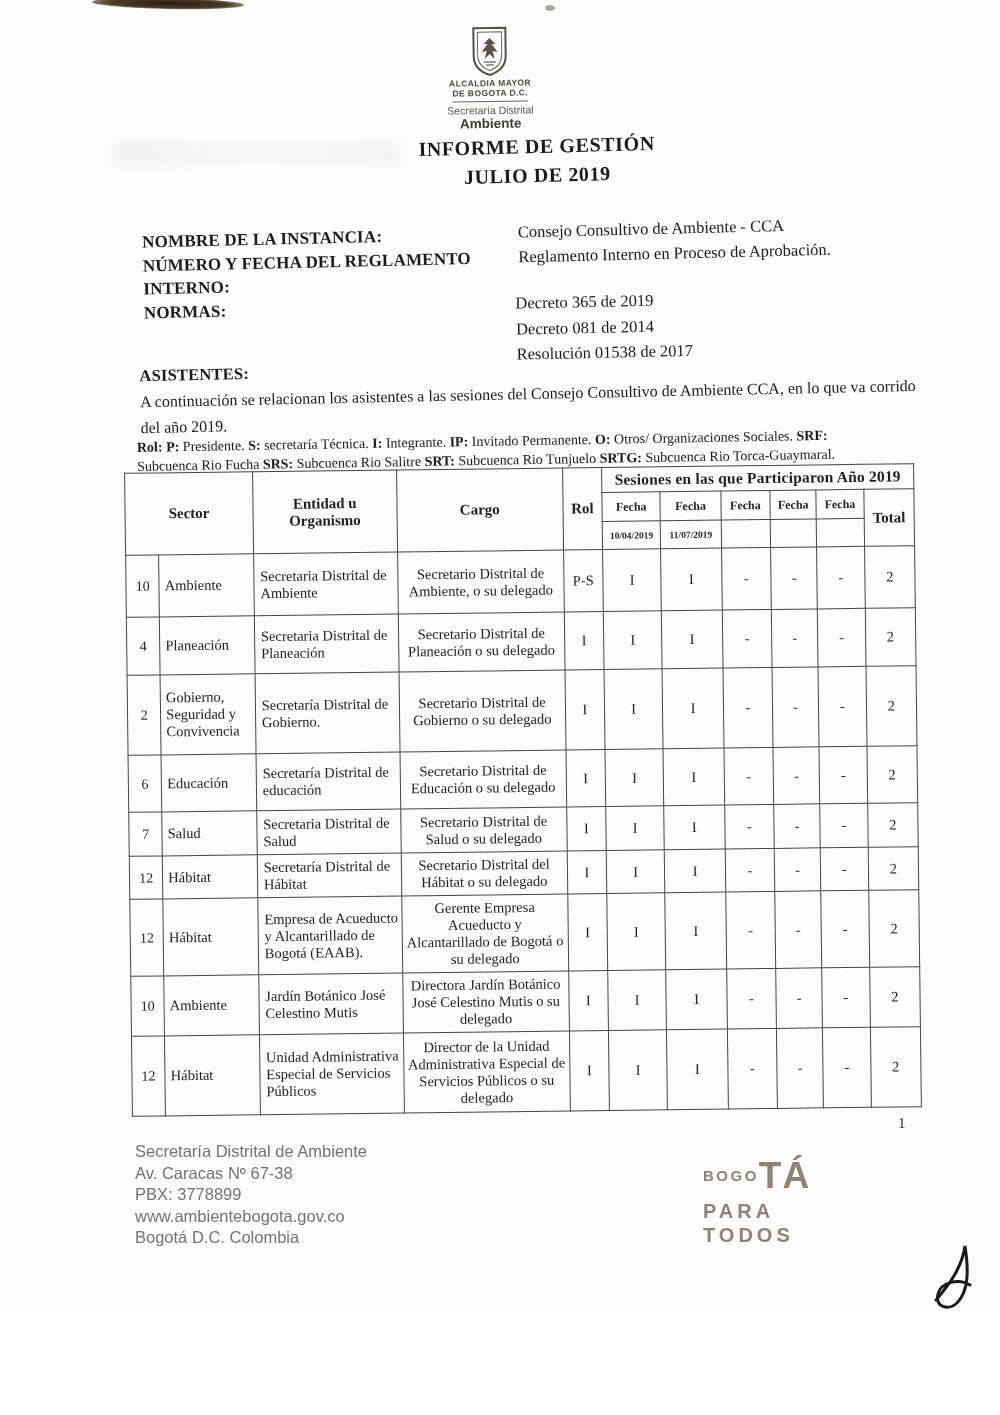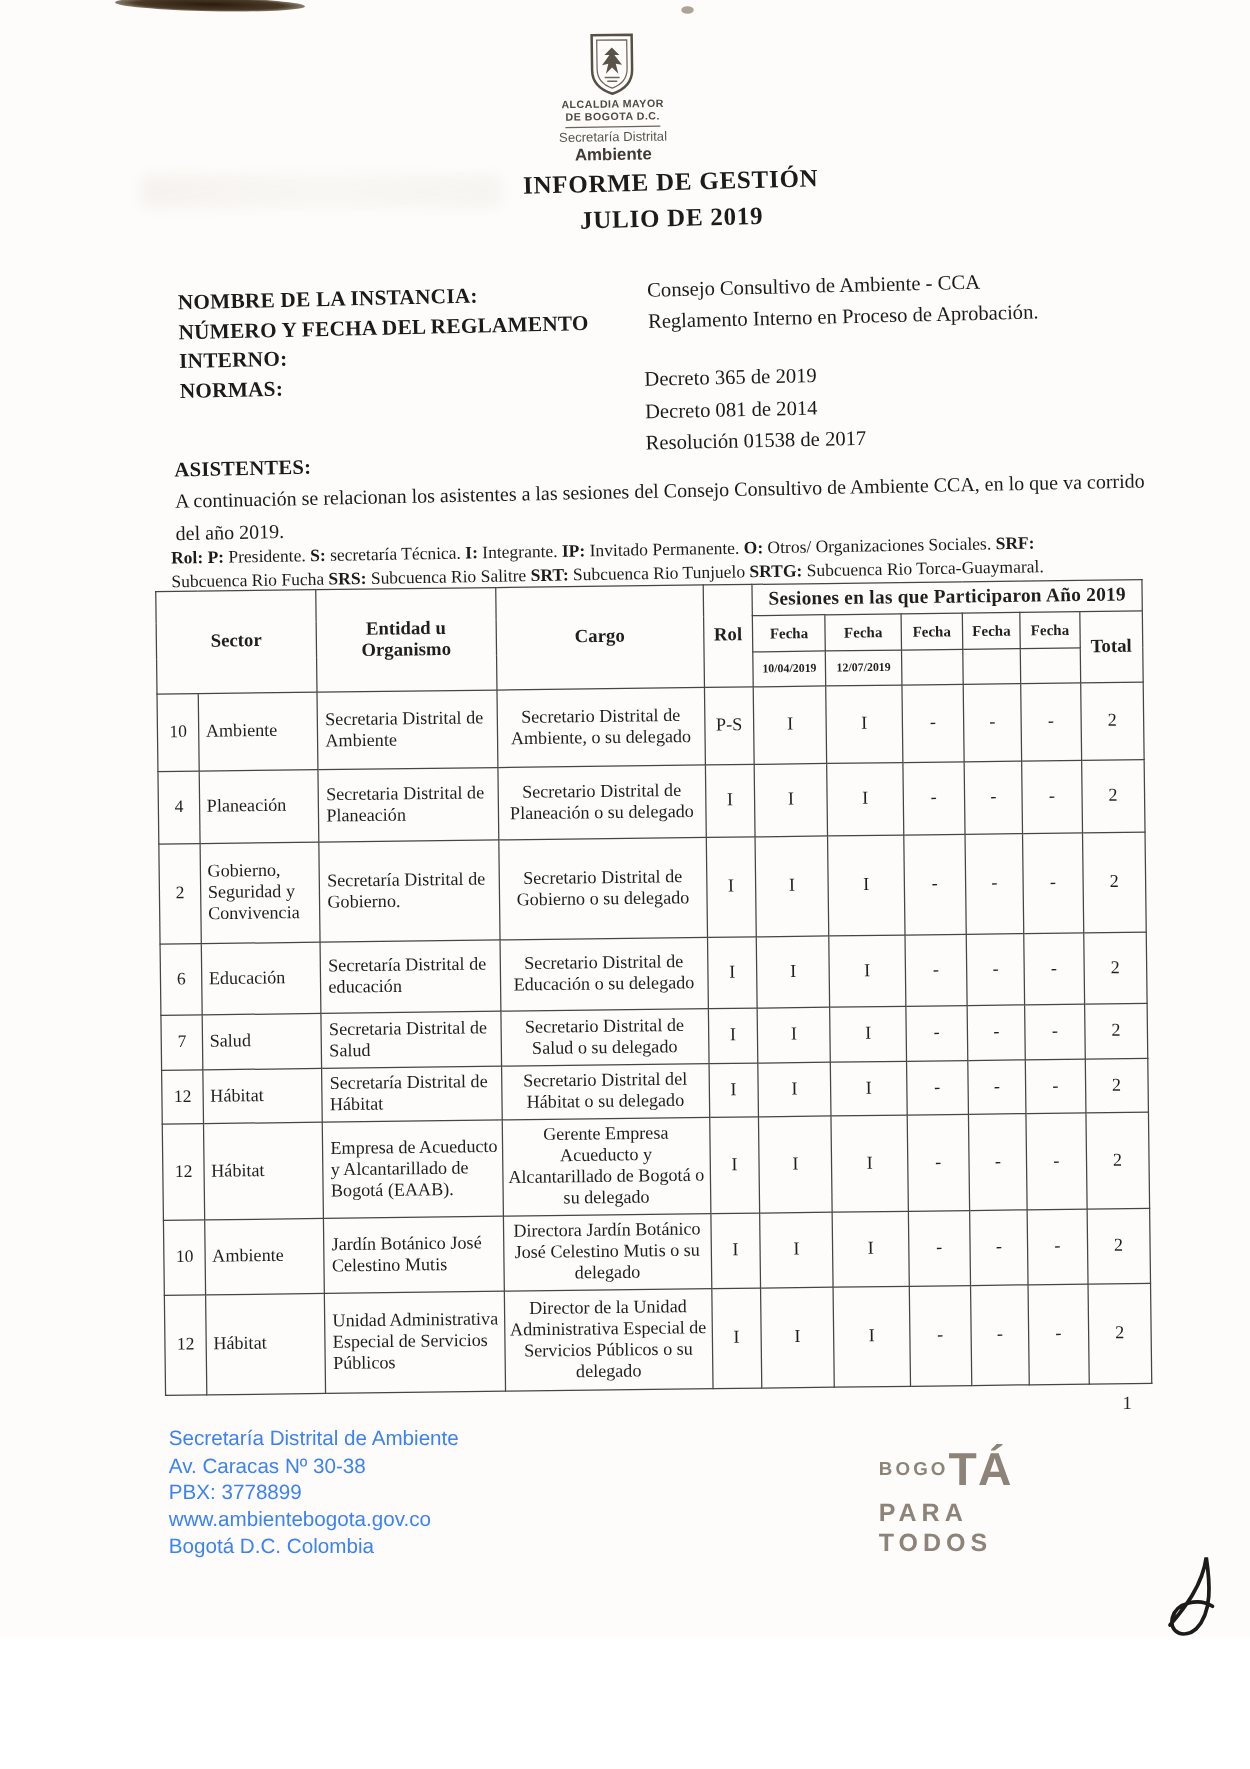--- a/index.html
+++ b/index.html
@@ -92,21 +92,21 @@
   tbody tr:nth-child(4){height:57px;}
   tbody tr:nth-child(5){height:44px;}
   tbody tr:nth-child(6){height:43px;}
   tbody tr:nth-child(7){height:77px;}
   tbody tr:nth-child(8){height:60px;}
   tbody tr:nth-child(9){height:80px;}
   
   .page-number{position:absolute;left:898px;top:1115px;font-size:15px;color:#2a2824;}
   .footer-block{
     position:absolute;left:135px;top:1141px;
-    font-family:"Liberation Sans",sans-serif;font-size:16.5px;line-height:21.5px;color:#3b82f6;
+    font-family:"Liberation Sans",sans-serif;font-size:16.5px;line-height:21.5px;color:#737373;
   }
   .brand-block{
     position:absolute;left:703px;top:1153px;width:170px;
     font-family:"Liberation Sans",sans-serif;color:#8d8379;user-select:none;
   }
   .brand-l1{display:flex;align-items:flex-end;line-height:46px;}
   .brand-bogo{font-size:15px;font-weight:bold;letter-spacing:2.5px;}
   .brand-ta{font-size:37px;font-weight:bold;letter-spacing:1px;}
   .brand-l2{font-size:37px;font-weight:bold;letter-spacing:5px;line-height:40px;}
   .brand-l3{font-size:20px;font-weight:bold;letter-spacing:4px;line-height:24px;}
@@ -199,21 +199,21 @@
         <tr>
           <th class="h-fecha">Fecha</th>
           <th class="h-fecha">Fecha</th>
           <th class="h-fecha">Fecha</th>
           <th class="h-fecha">Fecha</th>
           <th class="h-fecha">Fecha</th>
           <th class="h-total" rowspan="2">Total</th>
         </tr>
         <tr>
           <th class="h-date">10/04/2019</th>
-          <th class="h-date">12/07/2019</th>
+          <th class="h-date">11/07/2019</th>
           <th class="h-date"></th>
           <th class="h-date"></th>
           <th class="h-date"></th>
         </tr>
       </thead>
       <tbody>
           <tr>
             <td class="c-num">10</td>
             <td class="c-sector">Ambiente</td>
             <td class="c-entidad">Secretaria Distrital de Ambiente</td>
@@ -331,21 +331,21 @@
             <td class="c-total">2</td>
           </tr>
         </tbody>
     </table>
   </div>
 
   <div class="page-number">1</div>
 
   <div class="footer-block">
       <div class="footer-line">Secretaría Distrital de Ambiente</div>
-      <div class="footer-line">Av. Caracas Nº 30-38</div>
+      <div class="footer-line">Av. Caracas Nº 67-38</div>
       <div class="footer-line">PBX: 3778899</div>
       <div class="footer-line">www.ambientebogota.gov.co</div>
       <div class="footer-line">Bogotá D.C. Colombia</div>
     </div>
 
   <div class="brand-block">
     <div class="brand-l1">
       <span class="brand-bogo">BOGO</span>
         <span class="brand-ta">TÁ</span>
     </div>

